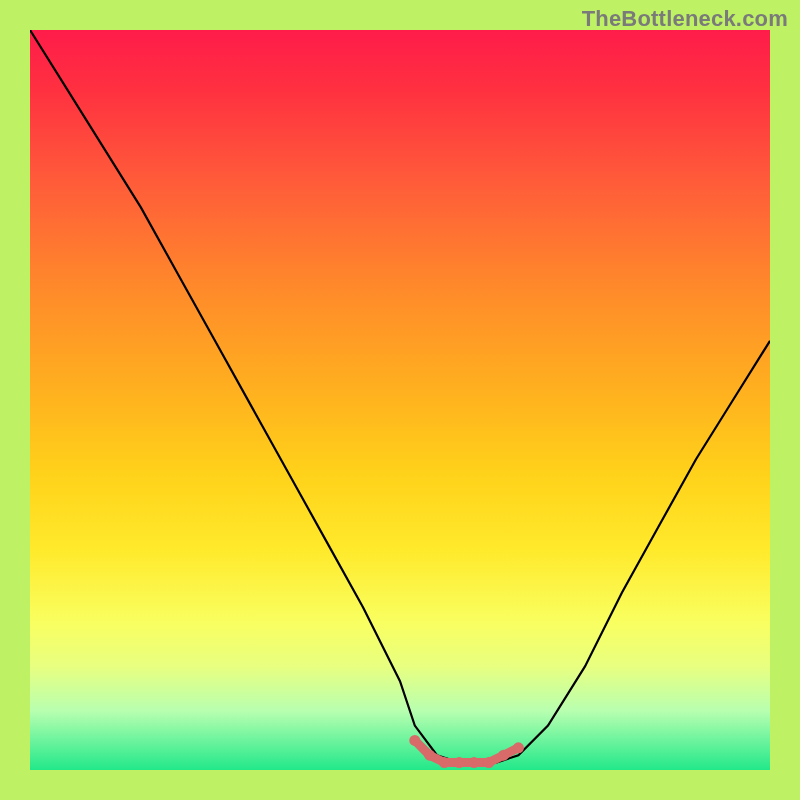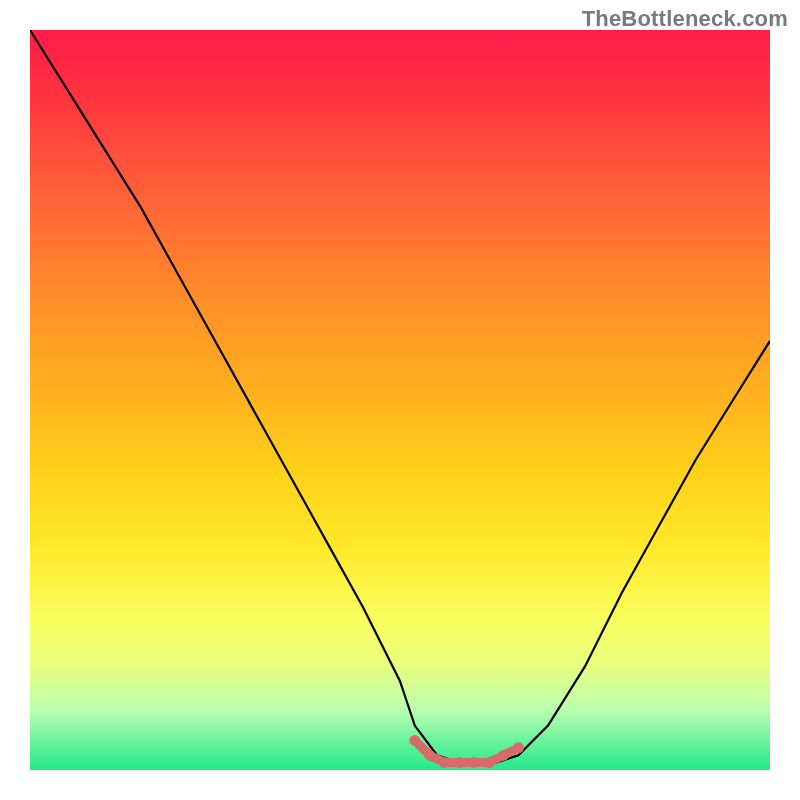--- a/index.html
+++ b/index.html
@@ -1,21 +1,21 @@
 <!DOCTYPE html>
 <html><head>
 <meta charset="utf-8">
 <style>
   * { margin: 0; padding: 0; box-sizing: border-box; }
   html, body { width: 800px; height: 800px; background: #000; overflow: hidden; }
   .chart-container {
     position: relative;
     width: 800px;
     height: 800px;
-    background: #ffffff;
+    background: #bef264;
   }
   .plot-area {
     position: absolute;
     left: 30px;
     top: 30px;
     width: 740px;
     height: 740px;
     background: linear-gradient(to bottom,
       #ff1c4a 0%,
       #ff3040 8%,

